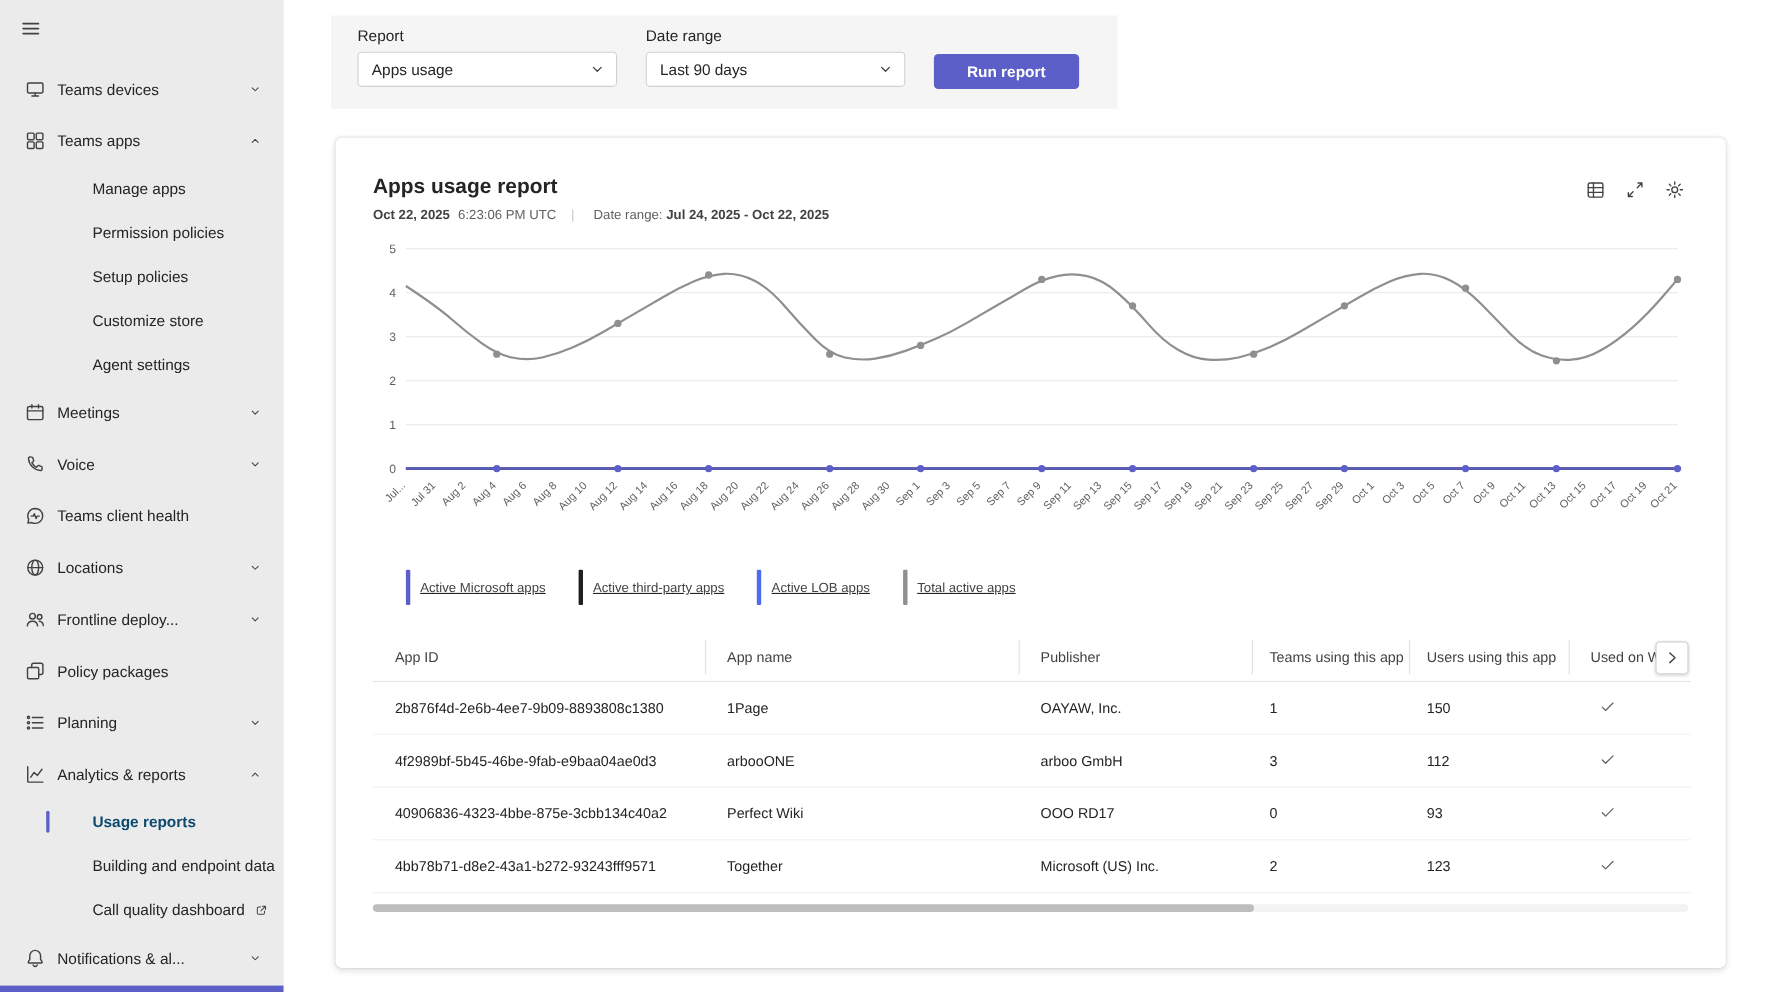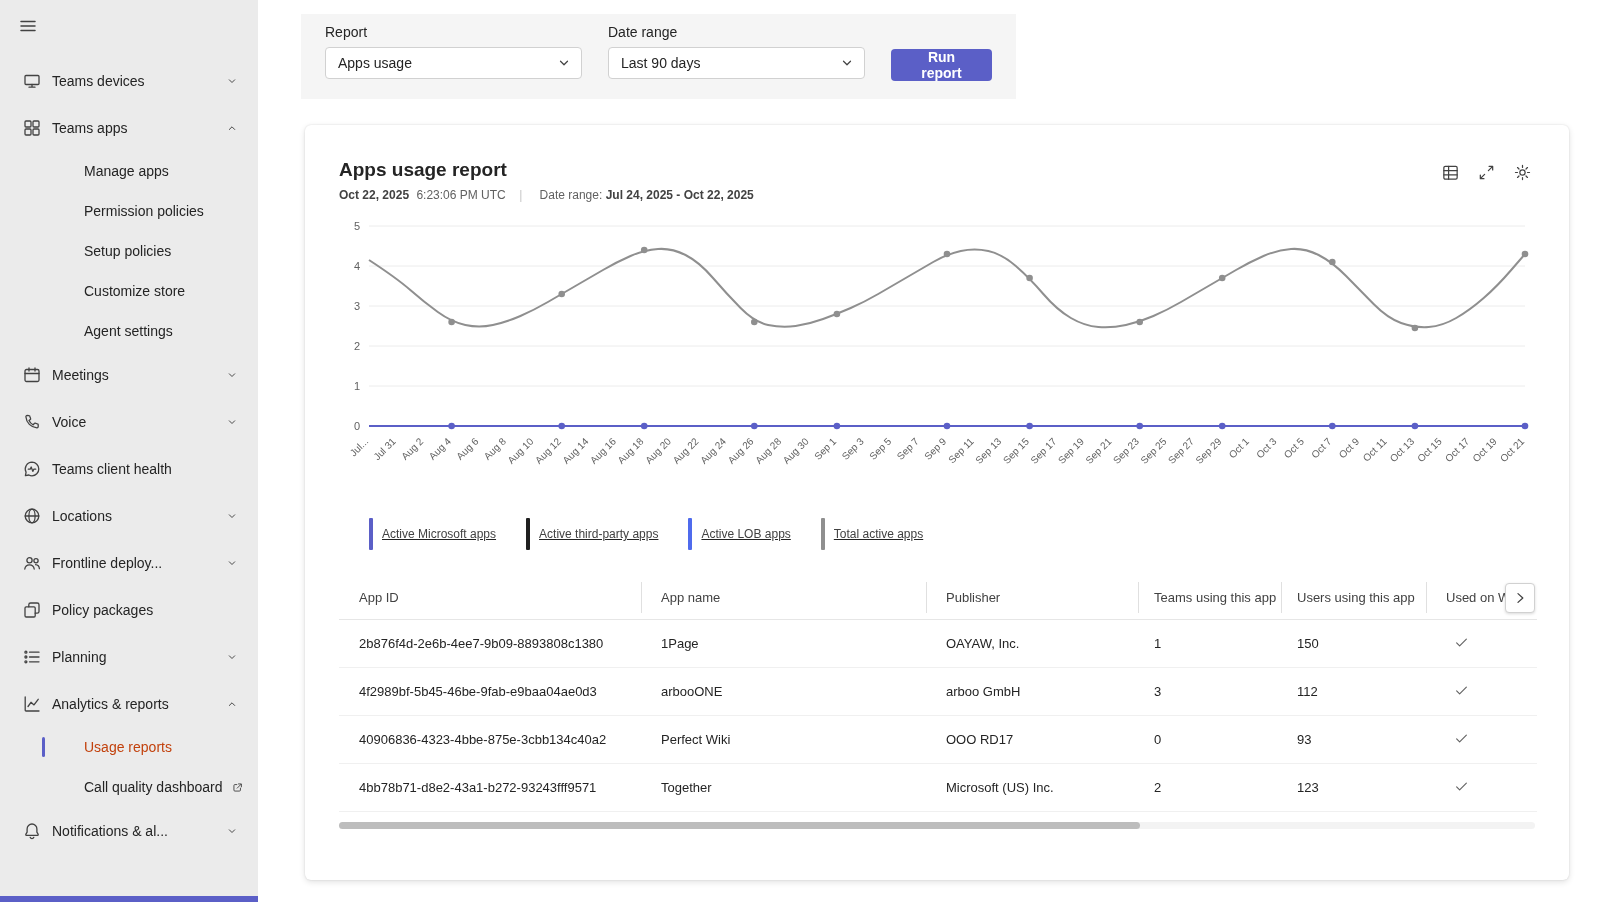--- a/index.html
+++ b/index.html
@@ -10,32 +10,32 @@
 
   
   .sidebar { width: 258px; flex: none; background: #ebebeb; position: relative; overflow: hidden; }
   .hamburger { display: block; background: none; border: none; padding: 16px 0 18px 18px; cursor: pointer; color: #424242; }
   .nav-item { display: flex; align-items: center; height: 47px; padding: 0 14px 0 22px; font-size: 14px; color: #242424; cursor: pointer; }
   .nav-icon { width: 20px; height: 20px; margin-right: 10px; color: #424242; flex: none; display: flex; align-items: center; }
   .nav-label { flex: 1; white-space: nowrap; overflow: hidden; }
   .nav-chevron { color: #424242; flex: none; display: flex; align-items: center; margin-right: 6px; }
   .nav-sub { display: flex; align-items: center; height: 40px; padding-left: 84px; font-size: 14px; color: #242424; cursor: pointer; position: relative; }
   .nav-sub .nav-label { flex: none; }
-  .nav-sub.selected { color: #c2410c; font-weight: 400; align-items: center; }
+  .nav-sub.selected { color: #0c4a6e; font-weight: 700; align-items: center; }
   .nav-sub.selected::before { content: ""; position: absolute; left: 42px; top: 50%; transform: translateY(-50%); width: 3px; height: 20px; border-radius: 2px; background: #5b5fc7; }
   .ext { margin-left: 8px; color: #424242; display: flex; align-items: center; }
   .sidebar-bottom-bar { position: absolute; left: 0; bottom: 0; width: 100%; height: 6px; background: #5b5fc7; }
 
   
   .main { flex: 1; position: relative; background: #fff; overflow: hidden; }
 
   .filter-panel { position: absolute; left: 43px; top: 14px; width: 715px; height: 85px; background: #f5f5f5; display: flex; gap: 26px; padding: 10px 24px 0; }
   .filter-group { display: flex; flex-direction: column; }
   .filter-group label { font-size: 14px; color: #242424; margin-bottom: 7px; }
-  .select { width: 257px; height: 32px; background: #fff; border: 1px solid #d1d1d1; border-radius: 4px; display: flex; align-items: center; padding: 0 10px 0 12px; font-size: 14px; cursor: pointer; }
+  .select { width: 236px; height: 32px; background: #fff; border: 1px solid #d1d1d1; border-radius: 4px; display: flex; align-items: center; padding: 0 10px 0 12px; font-size: 14px; cursor: pointer; }
   .select span { flex: 1; }
   .sel-chev { flex: none; }
   .run-btn { align-self: flex-start; margin-top: 25px; height: 32px; padding: 0 30px; background: #5b5fc7; color: #fff; border: none; border-radius: 4px; font-size: 14px; font-weight: 700; cursor: pointer; font-family: inherit; }
 
   
   .card { position: absolute; left: 47px; top: 125px; width: 1264px; height: 755px; background: #fff; border-radius: 6px; box-shadow: 0 0 2px rgba(0,0,0,.12), 0 2px 6px rgba(0,0,0,.12); padding: 34px 32px 0 34px; }
   .card-head { display: flex; justify-content: space-between; align-items: flex-start; }
   .card-head h1 { font-size: 19px; font-weight: 700; color: #242424; }
   .meta { margin-top: 7px; font-size: 12px; color: #616161; }
   .m-strong { color: #424242; font-weight: 700; }
@@ -225,20 +225,23 @@
           </span>
           <span class="nav-label">Analytics &amp; reports</span>
           <span class="nav-chevron">
             <svg width="12" height="12" viewBox="0 0 20 20" fill="none" stroke="currentColor" stroke-width="1.6" stroke-linecap="round" stroke-linejoin="round">
               <path d="M5.5 12.5L10 8l4.5 4.5"></path>
             </svg>
           </span>
         </div>
         <div class="nav-sub selected">
           <span class="nav-label">Usage reports</span>
+        </div>
+        <div class="nav-sub">
+          <span class="nav-label">Building and endpoint data</span>
         </div>
         <div class="nav-sub">
           <span class="nav-label">Call quality dashboard</span>
           <span class="ext">
             <svg width="13" height="13" viewBox="0 0 20 20" fill="none" stroke="currentColor" stroke-width="1.4" stroke-linecap="round" stroke-linejoin="round">
               <path d="M9 5.5H6A1.5 1.5 0 0 0 4.5 7v7A1.5 1.5 0 0 0 6 15.5h7a1.5 1.5 0 0 0 1.5-1.5v-3M11.5 4.5H16V9M15.5 5l-6 6"></path>
             </svg>
           </span>
         </div>
         <div class="nav-item">

